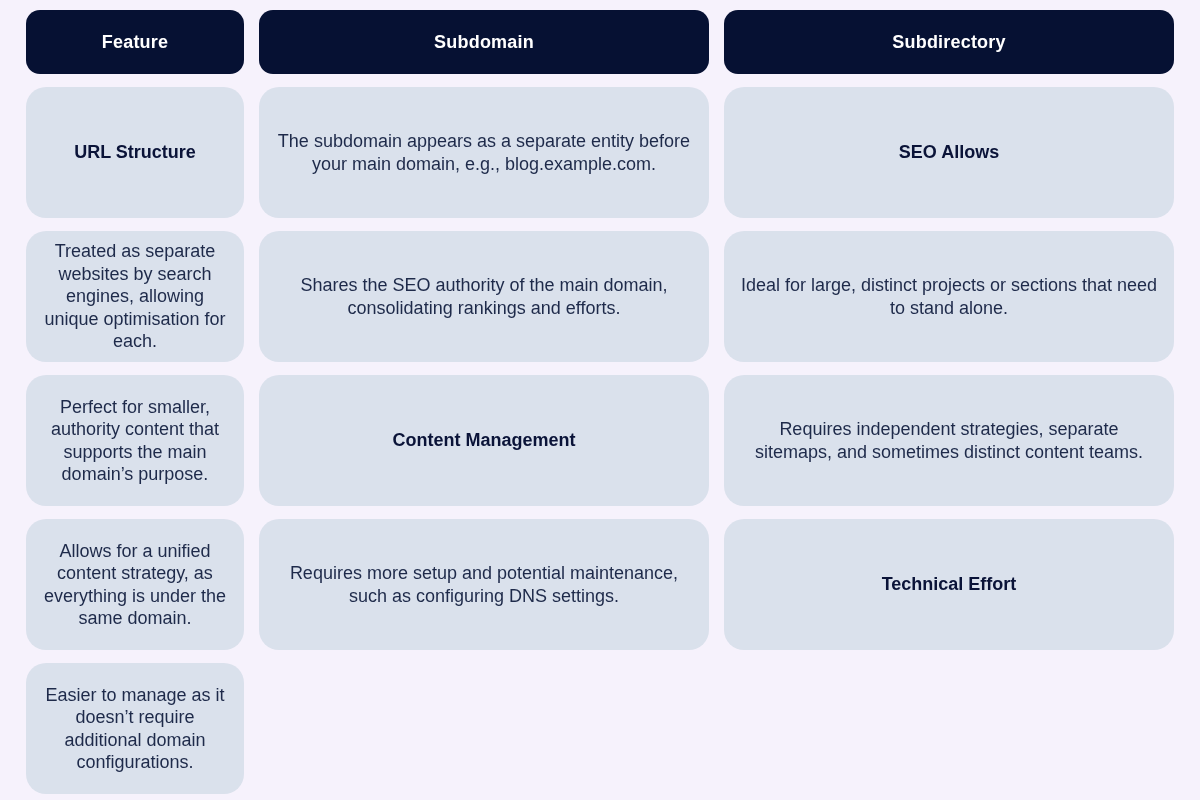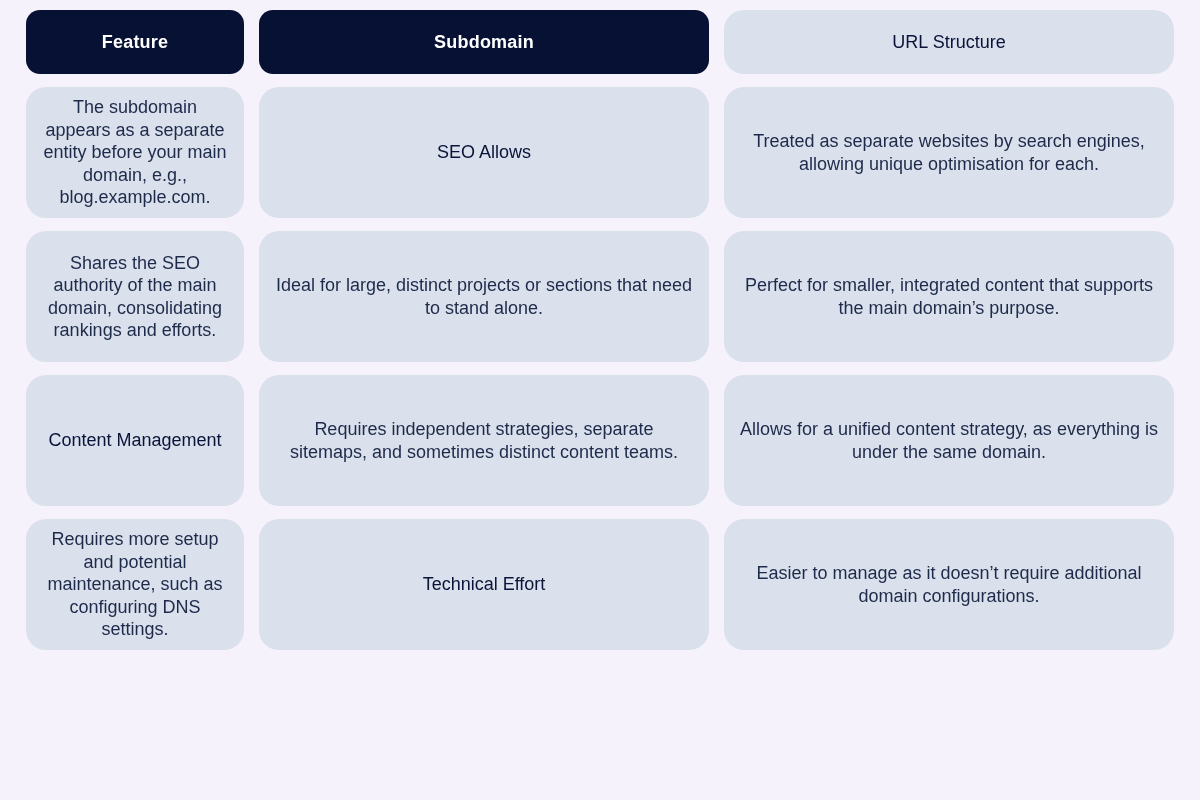--- a/index.html
+++ b/index.html
@@ -39,35 +39,38 @@
     display: flex;
     align-items: center;
     justify-content: center;
     text-align: center;
     padding: 6px 16px;
     color: #1e2a4a;
     font-size: 18px;
     line-height: 1.25;
   }
   .feature-cell {
-    font-weight: normal;
+    font-weight: bold;
     color: #0a1338;
     padding: 10px 20px;
   }
 </style>
 </head>
 <body>
 
 <div class="table-grid">
 
   <div class="header-cell">
     <span>Feature</span>
   </div>
   <div class="header-cell">
     <span>Subdomain</span>
+  </div>
+  <div class="header-cell">
+    <span>Subdirectory</span>
   </div>
 
   <div class="body-cell feature-cell">
     <span>URL Structure</span>
   </div>
   <div class="body-cell">
     <span>The subdomain appears as a separate entity before your main domain, e.g., blog.example.com.</span>
   </div>
 
   <div class="body-cell feature-cell">
@@ -77,21 +80,21 @@
     <span>Treated as separate websites by search engines, allowing unique optimisation for each.</span>
   </div>
   <div class="body-cell">
     <span>Shares the SEO authority of the main domain, consolidating rankings and efforts.</span>
   </div>
 
   <div class="body-cell">
     <span>Ideal for large, distinct projects or sections that need to stand alone.</span>
   </div>
   <div class="body-cell">
-    <span>Perfect for smaller, integrated content that supports the main domain’s purpose.</span>
+    <span>Perfect for smaller, authority content that supports the main domain’s purpose.</span>
   </div>
 
   <div class="body-cell feature-cell">
     <span>Content Management</span>
   </div>
   <div class="body-cell">
     <span>Requires independent strategies, separate sitemaps, and sometimes distinct content teams.</span>
   </div>
   <div class="body-cell">
     <span>Allows for a unified content strategy, as everything is under the same domain.</span>

